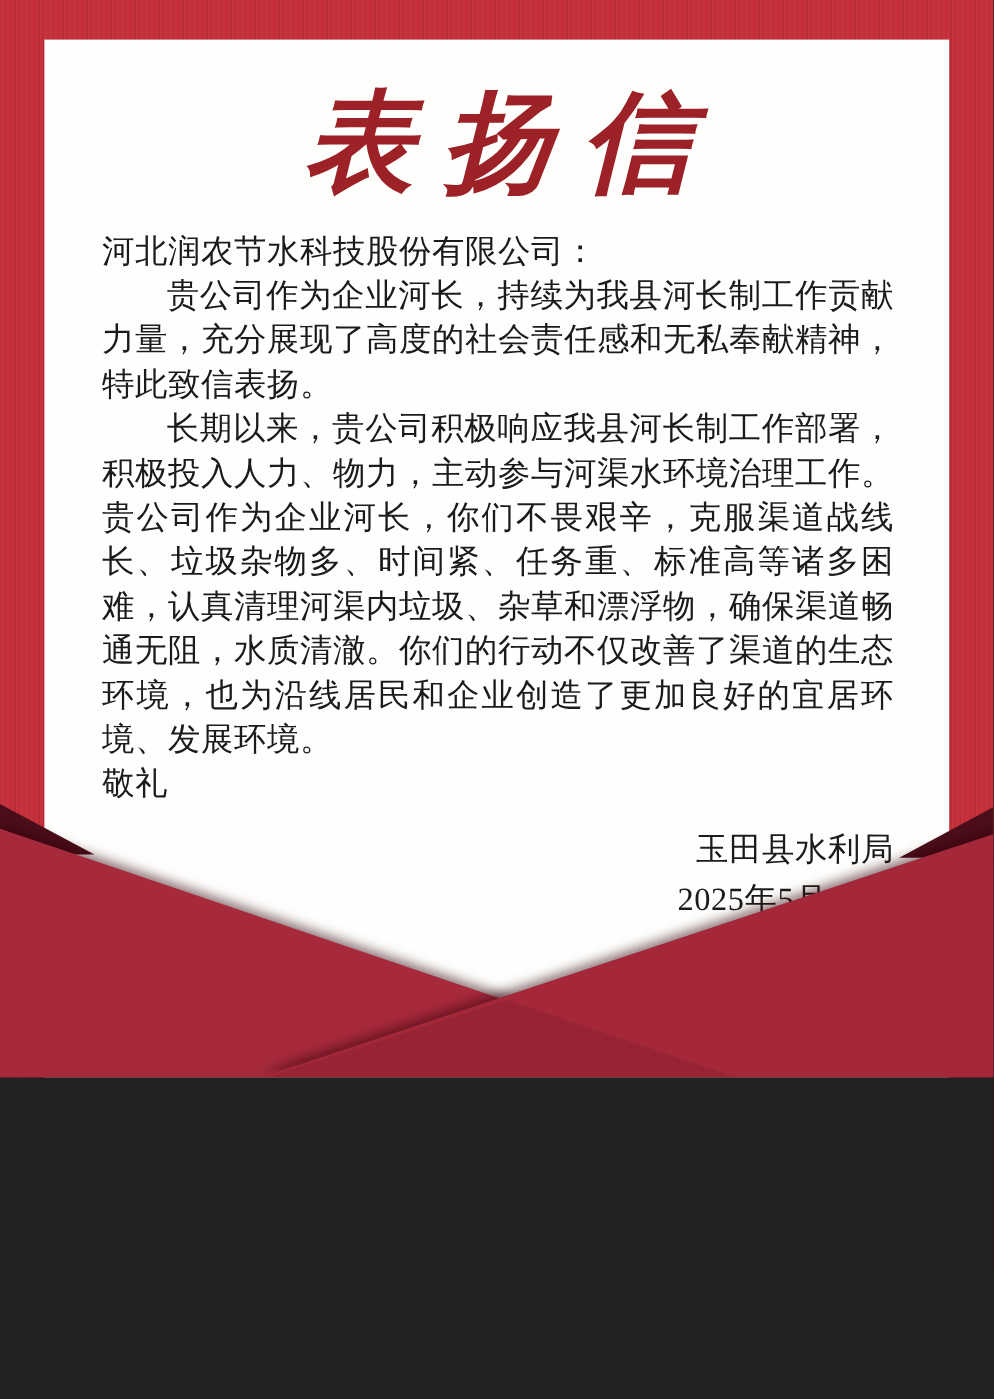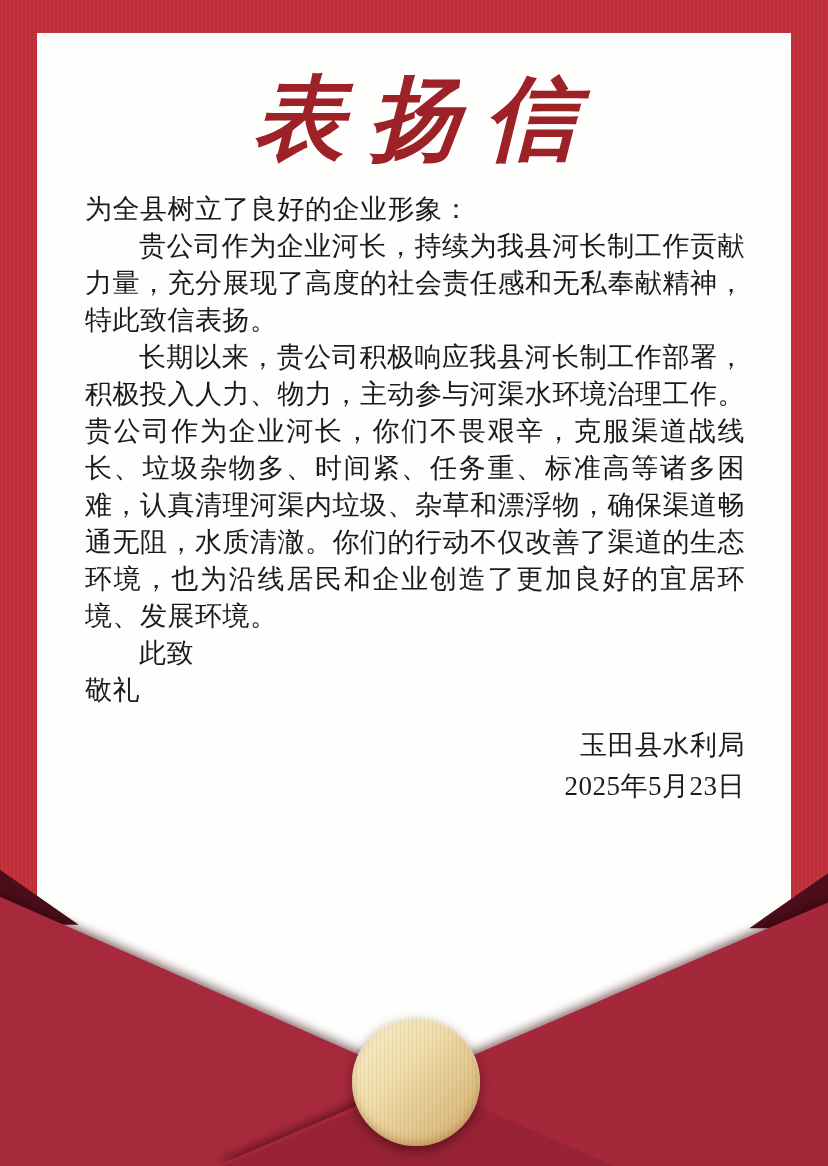--- a/index.html
+++ b/index.html
@@ -1,18 +1,18 @@
 <!DOCTYPE html>
 <html><head>
 <meta charset="utf-8">
 <style>
   html,body{margin:0;padding:0;background:#222;}
   .stage{
     position:relative;
-    width:828px;height:1166px;
+    width:828px;height:898px;
     margin:0 auto;
     overflow:hidden;
     background:#c5303a;
     font-family:"Liberation Serif","DejaVu Serif",serif;
   }
   
   .striped{
     background-image:repeating-linear-gradient(90deg,
       rgba(0,0,0,0.07) 0 1px,
       rgba(255,255,255,0.03) 1px 2px,
@@ -86,24 +86,23 @@
 </style>
 </head>
 <body>
 
 <div class="stage striped">
 
   <div class="paper">
     <h1 class="letter-title">表扬信</h1>
 
     <div class="letter-body">
-      <p class="salutation">为全县树立了良好的企业形象：</p>
+      <p class="salutation">河北润农节水科技股份有限公司：</p>
       <p class="para">贵公司作为企业河长，持续为我县河长制工作贡献力量，充分展现了高度的社会责任感和无私奉献精神，特此致信表扬。</p>
       <p class="para">长期以来，贵公司积极响应我县河长制工作部署，积极投入人力、物力，主动参与河渠水环境治理工作。贵公司作为企业河长，你们不畏艰辛，克服渠道战线长、垃圾杂物多、时间紧、任务重、标准高等诸多困难，认真清理河渠内垃圾、杂草和漂浮物，确保渠道畅通无阻，水质清澈。你们的行动不仅改善了渠道的生态环境，也为沿线居民和企业创造了更加良好的宜居环境、发展环境。</p>
-      <p class="closing-cizhi">此致</p>
       <p class="closing-jingli">敬礼</p>
 
       <div class="signature">
         <p>玉田县水利局</p>
         <p>2025年5月23日</p>
       </div>
     </div>
   </div>
 
   <div class="corner corner-left"></div>

